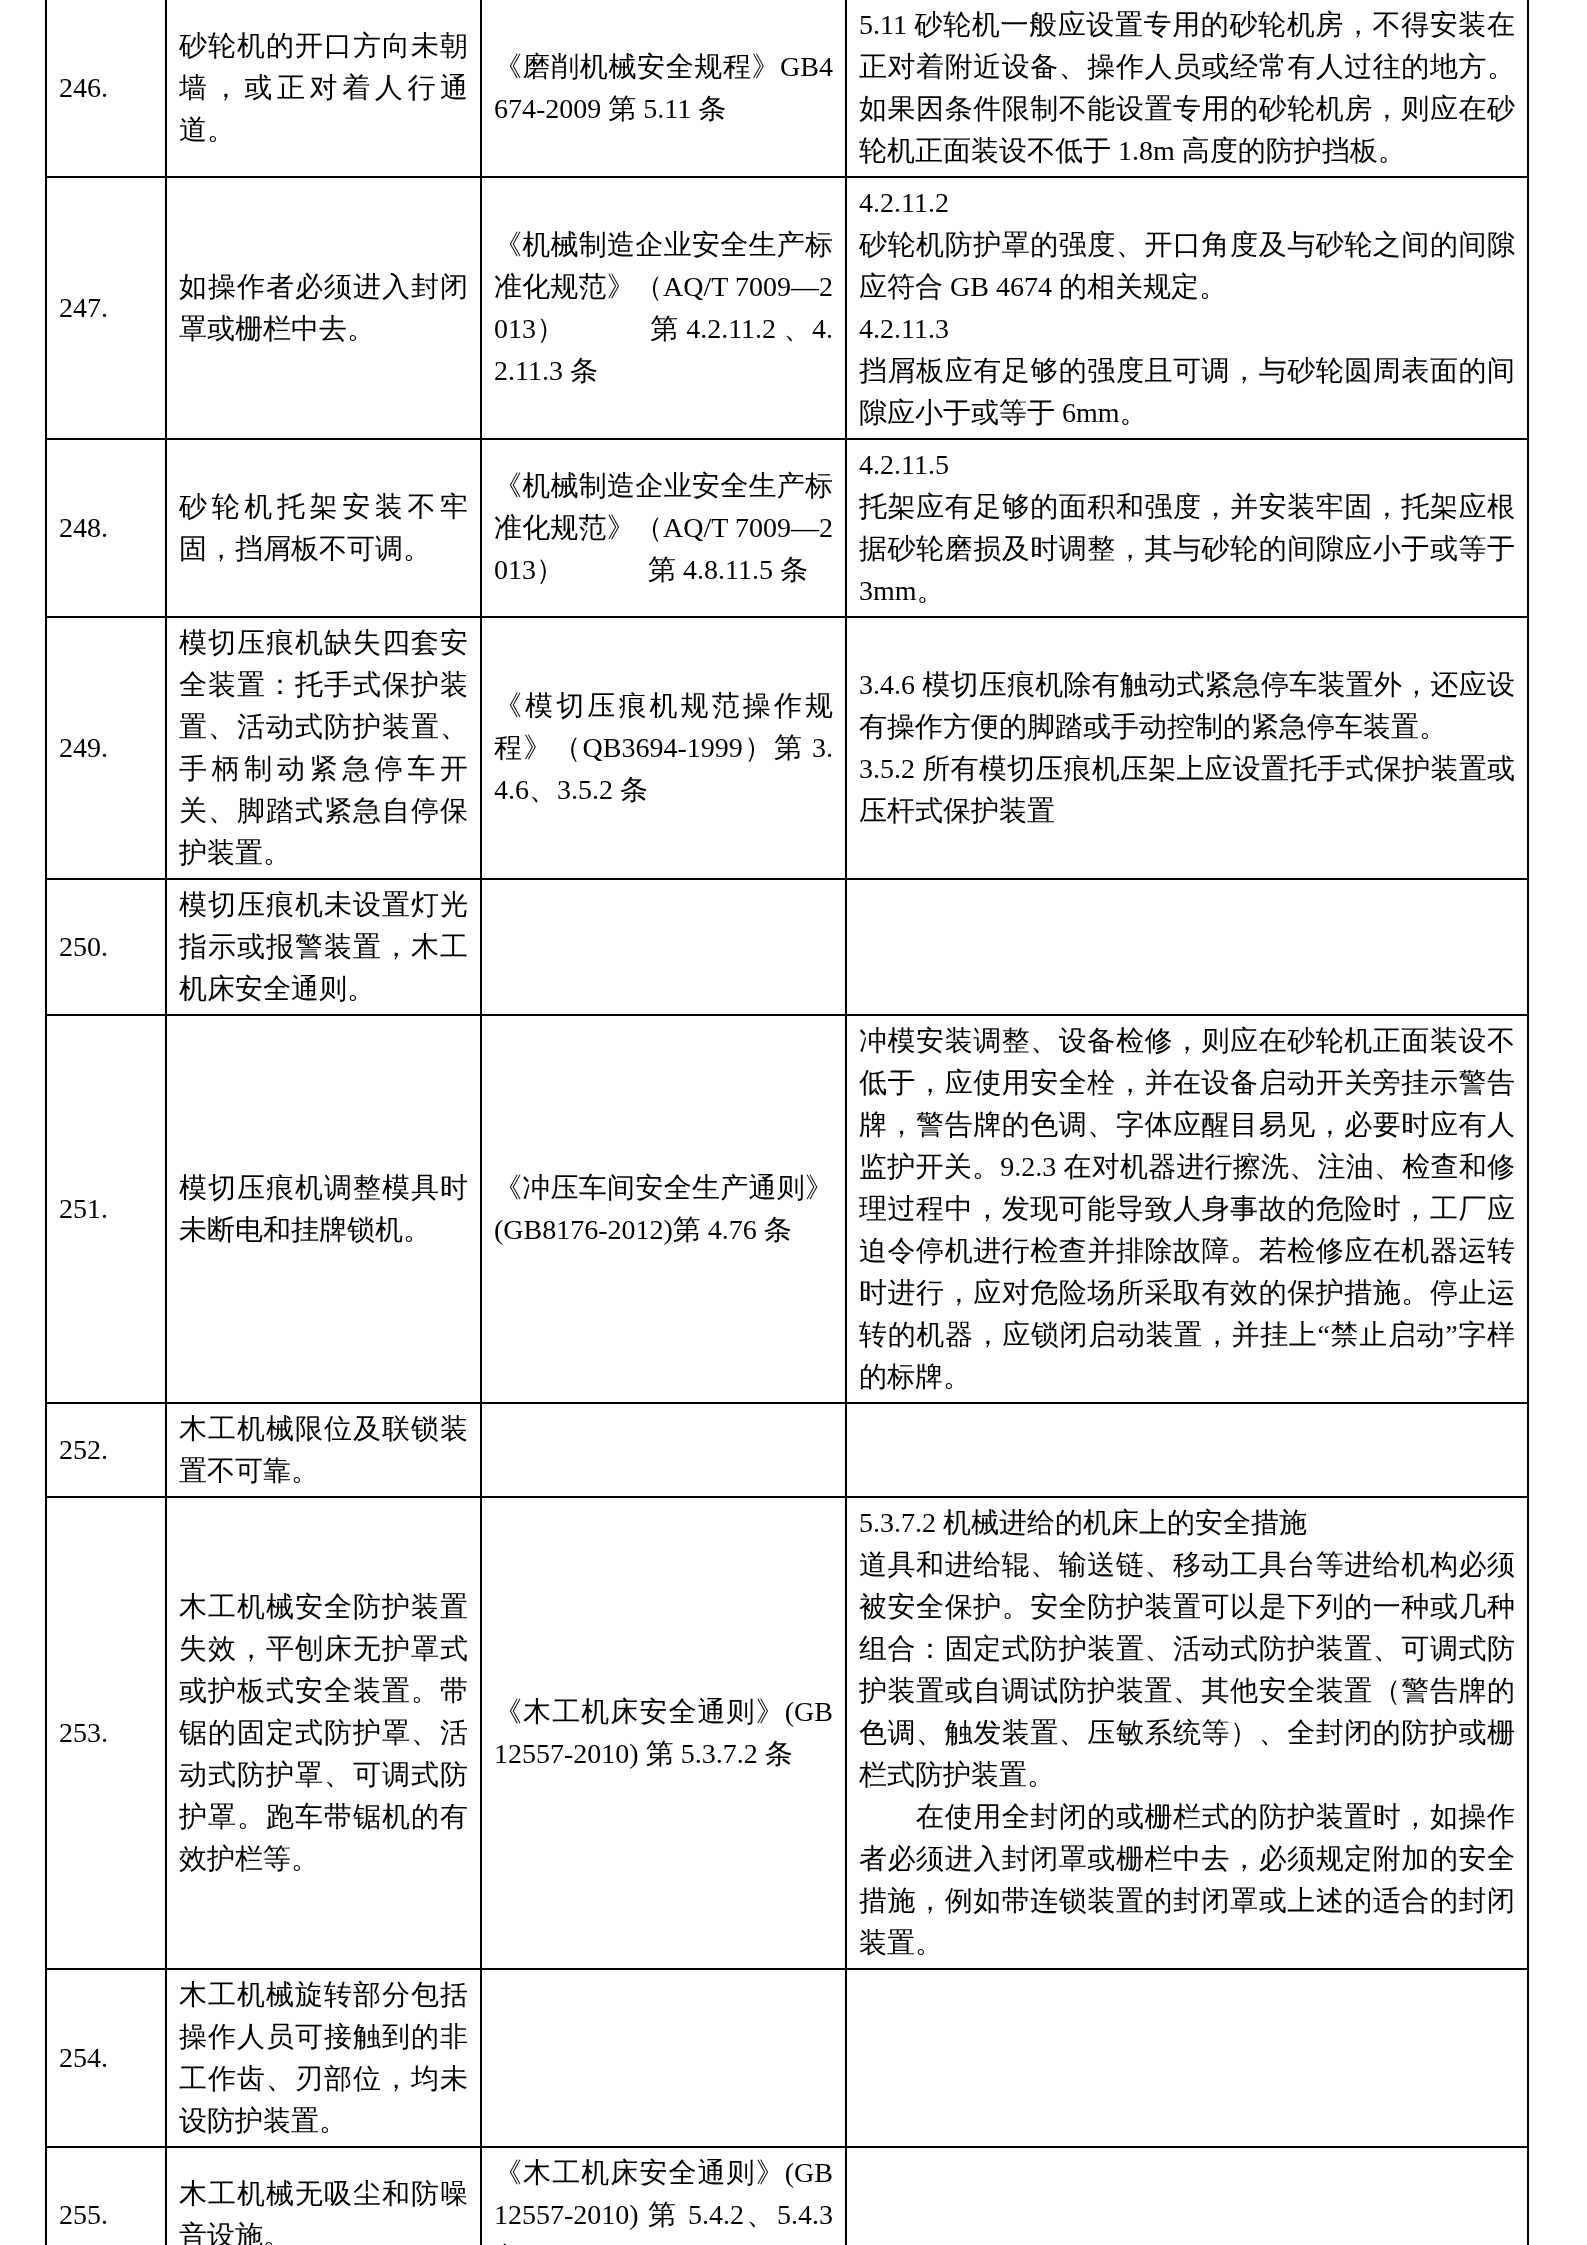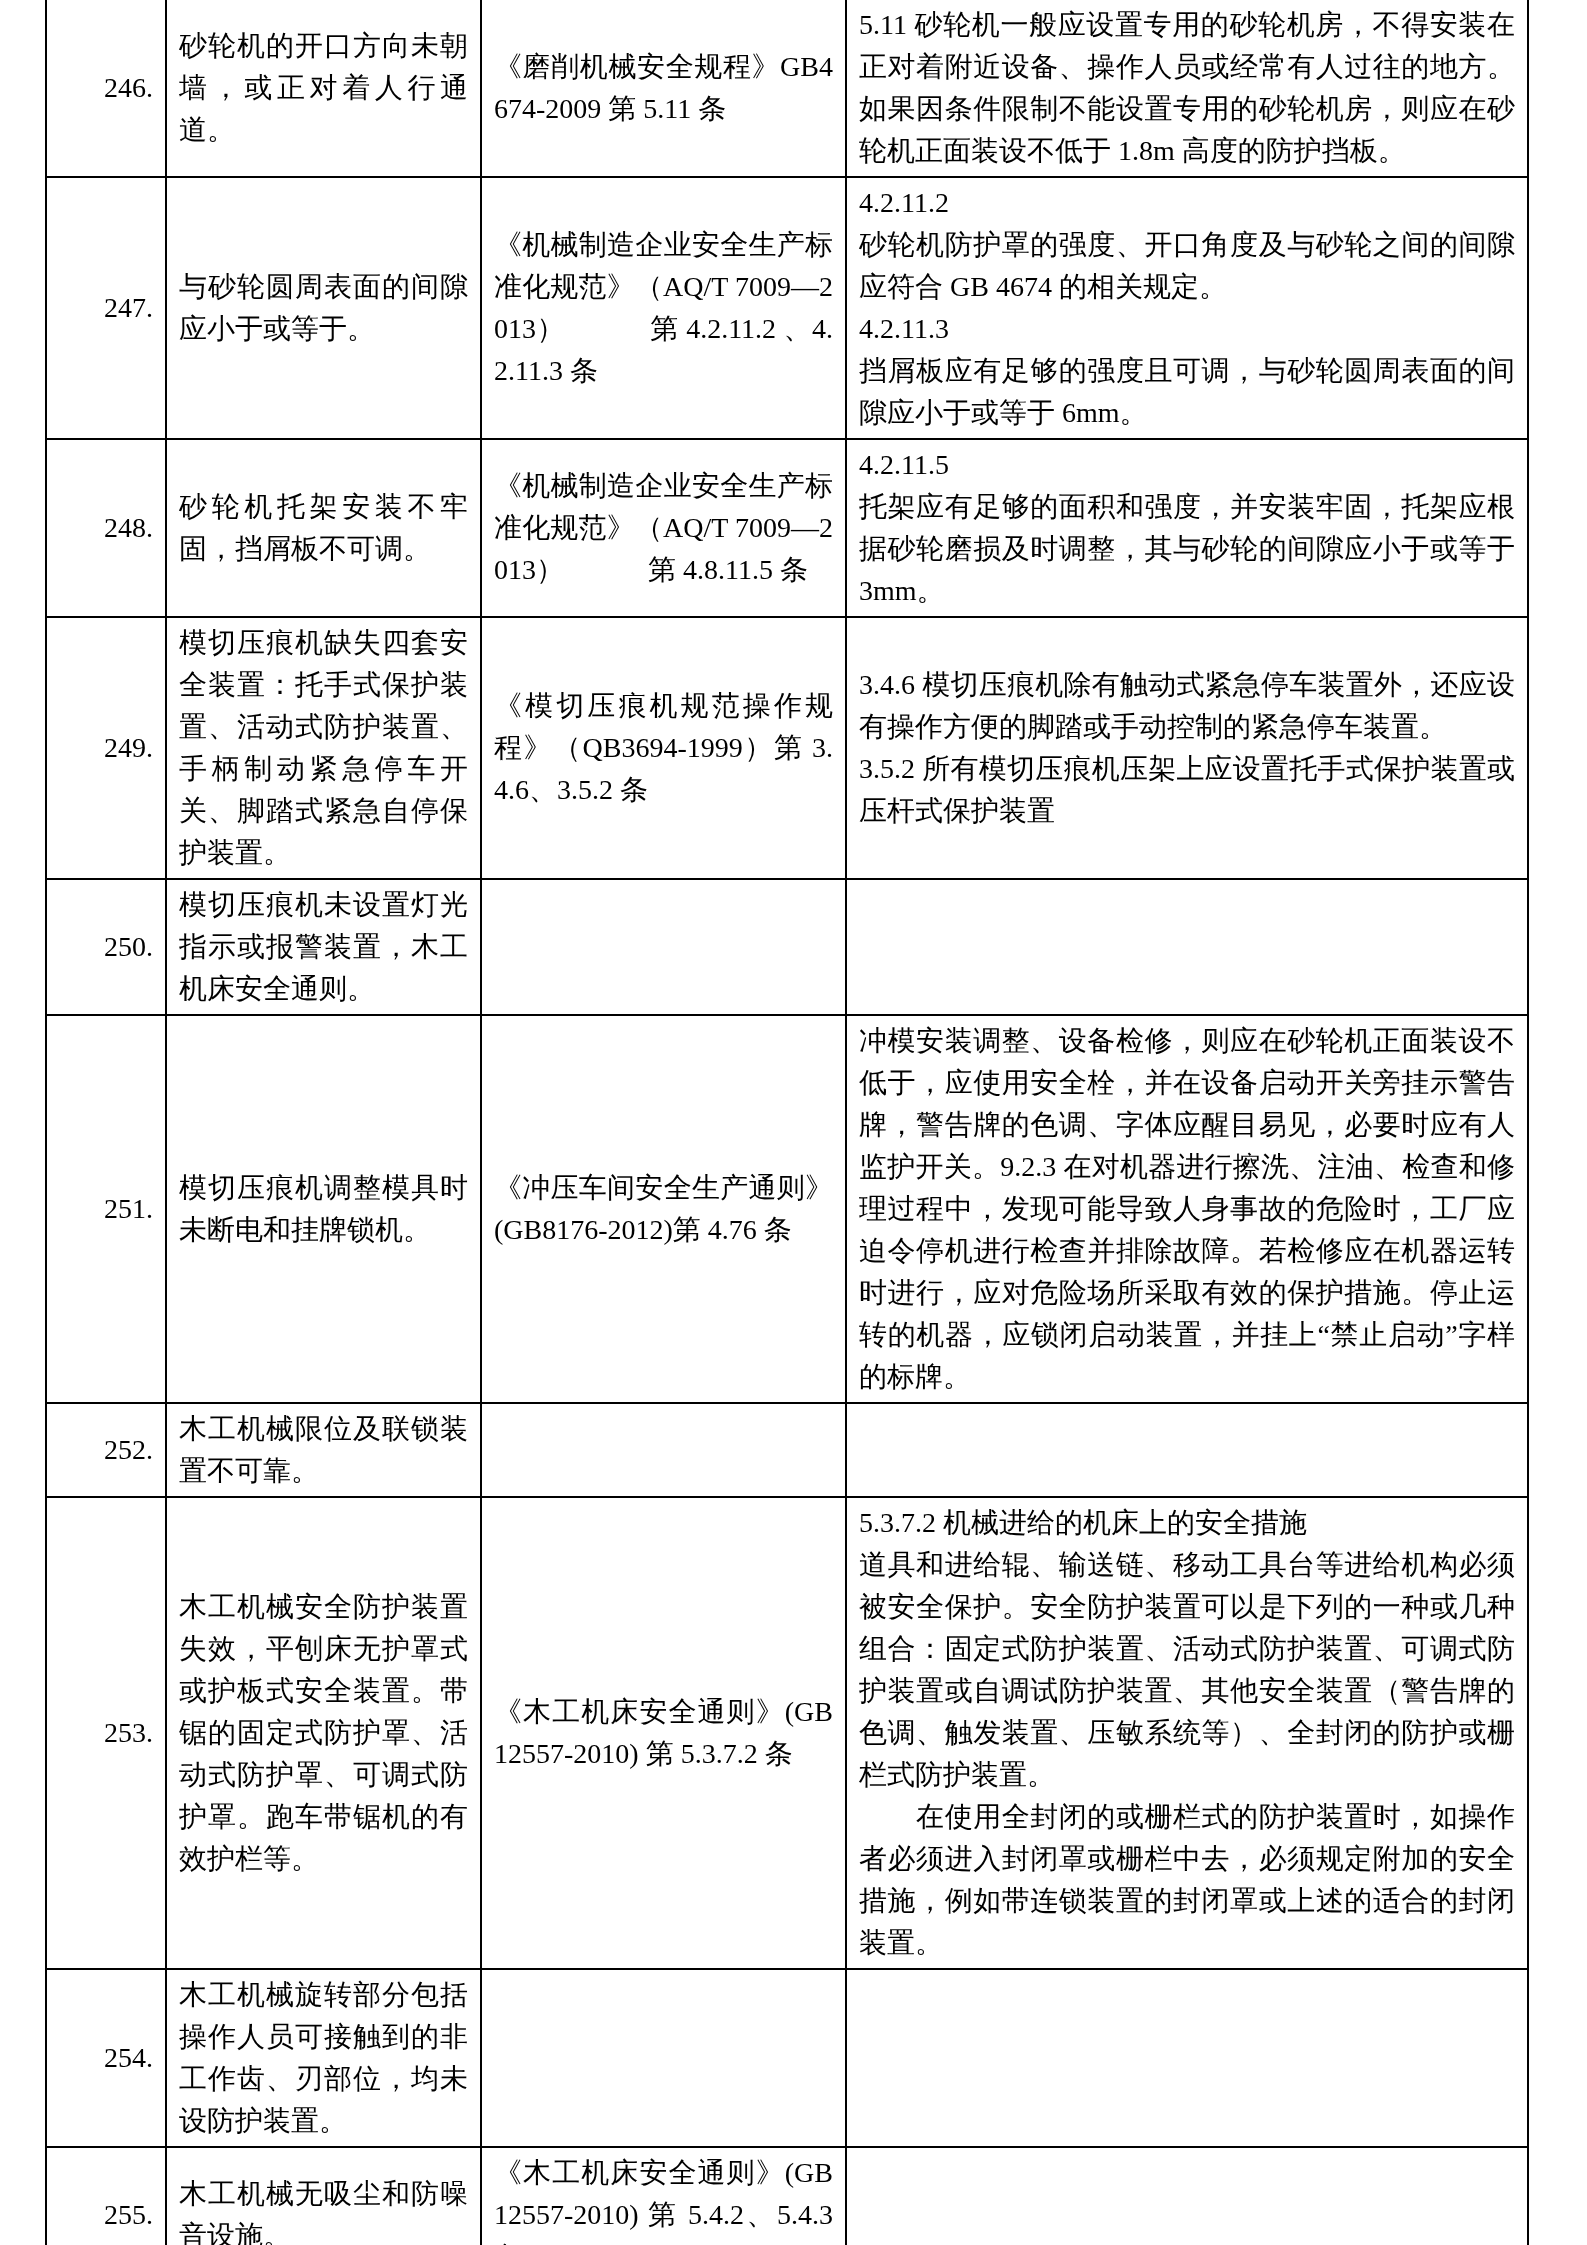--- a/index.html
+++ b/index.html
@@ -30,21 +30,21 @@
     border: 2px solid #000000;
     vertical-align: middle;
     font-size: 28px;
     line-height: 42px;
     padding: 4px 12px;
     position: relative;
     word-break: break-all;
     overflow: hidden;
   }
   td.c-no {
-    text-align: right;
+    text-align: left;
     padding: 4px 2px;
   }
   td.c-problem div, td.c-ref div, td.c-detail div {
     white-space: pre-wrap;
     text-align: justify;
   }
   td.c-detail div { text-align: justify; font-family: Liberation Serif, serif; }
   
   tr:nth-child(1)  { height: 168px; }
   tr:nth-child(2)  { height: 252px; }
@@ -79,21 +79,21 @@
           </td>
     <td class="c-detail">
       <div>5.11 砂轮机一般应设置专用的砂轮机房，不得安装在正对着附近设备、操作人员或经常有人过往的地方。如果因条件限制不能设置专用的砂轮机房，则应在砂轮机正面装设不低于 1.8m 高度的防护挡板。</div>
 
     </td>
   </tr>
 
   <tr>
     <td class="c-no"><span>247.</span></td>
     <td class="c-problem">
-            <div>与砂轮圆周表面的间隙应小于或等于。</div>
+            <div>如操作者必须进入封闭罩或栅栏中去。</div>
           </td>
     <td class="c-ref">
             <div>《机械制造企业安全生产标准化规范》（AQ/T 7009—2013）　　　第 4.2.11.2 、4.2.11.3 条</div>
           </td>
     <td class="c-detail">
       <div>4.2.11.2
 砂轮机防护罩的强度、开口角度及与砂轮之间的间隙应符合 GB 4674 的相关规定。
 4.2.11.3
 挡屑板应有足够的强度且可调，与砂轮圆周表面的间隙应小于或等于 6mm。</div>
 

